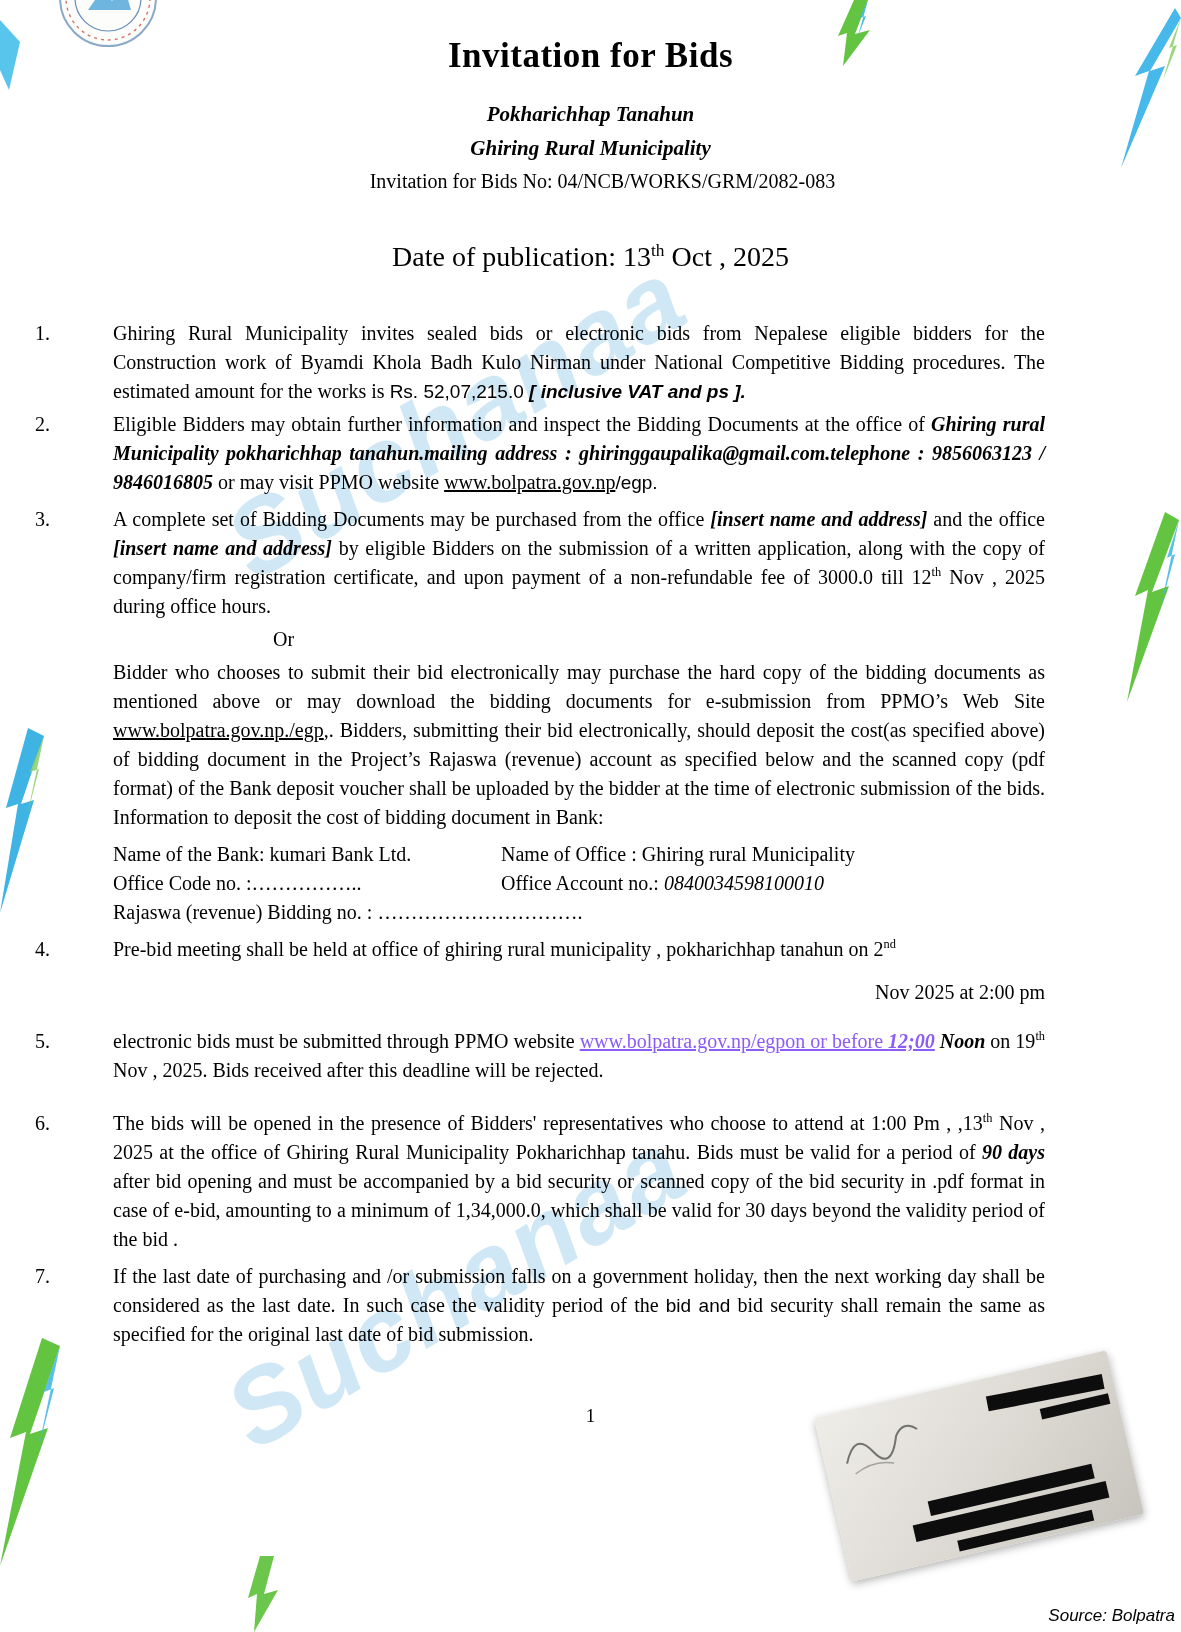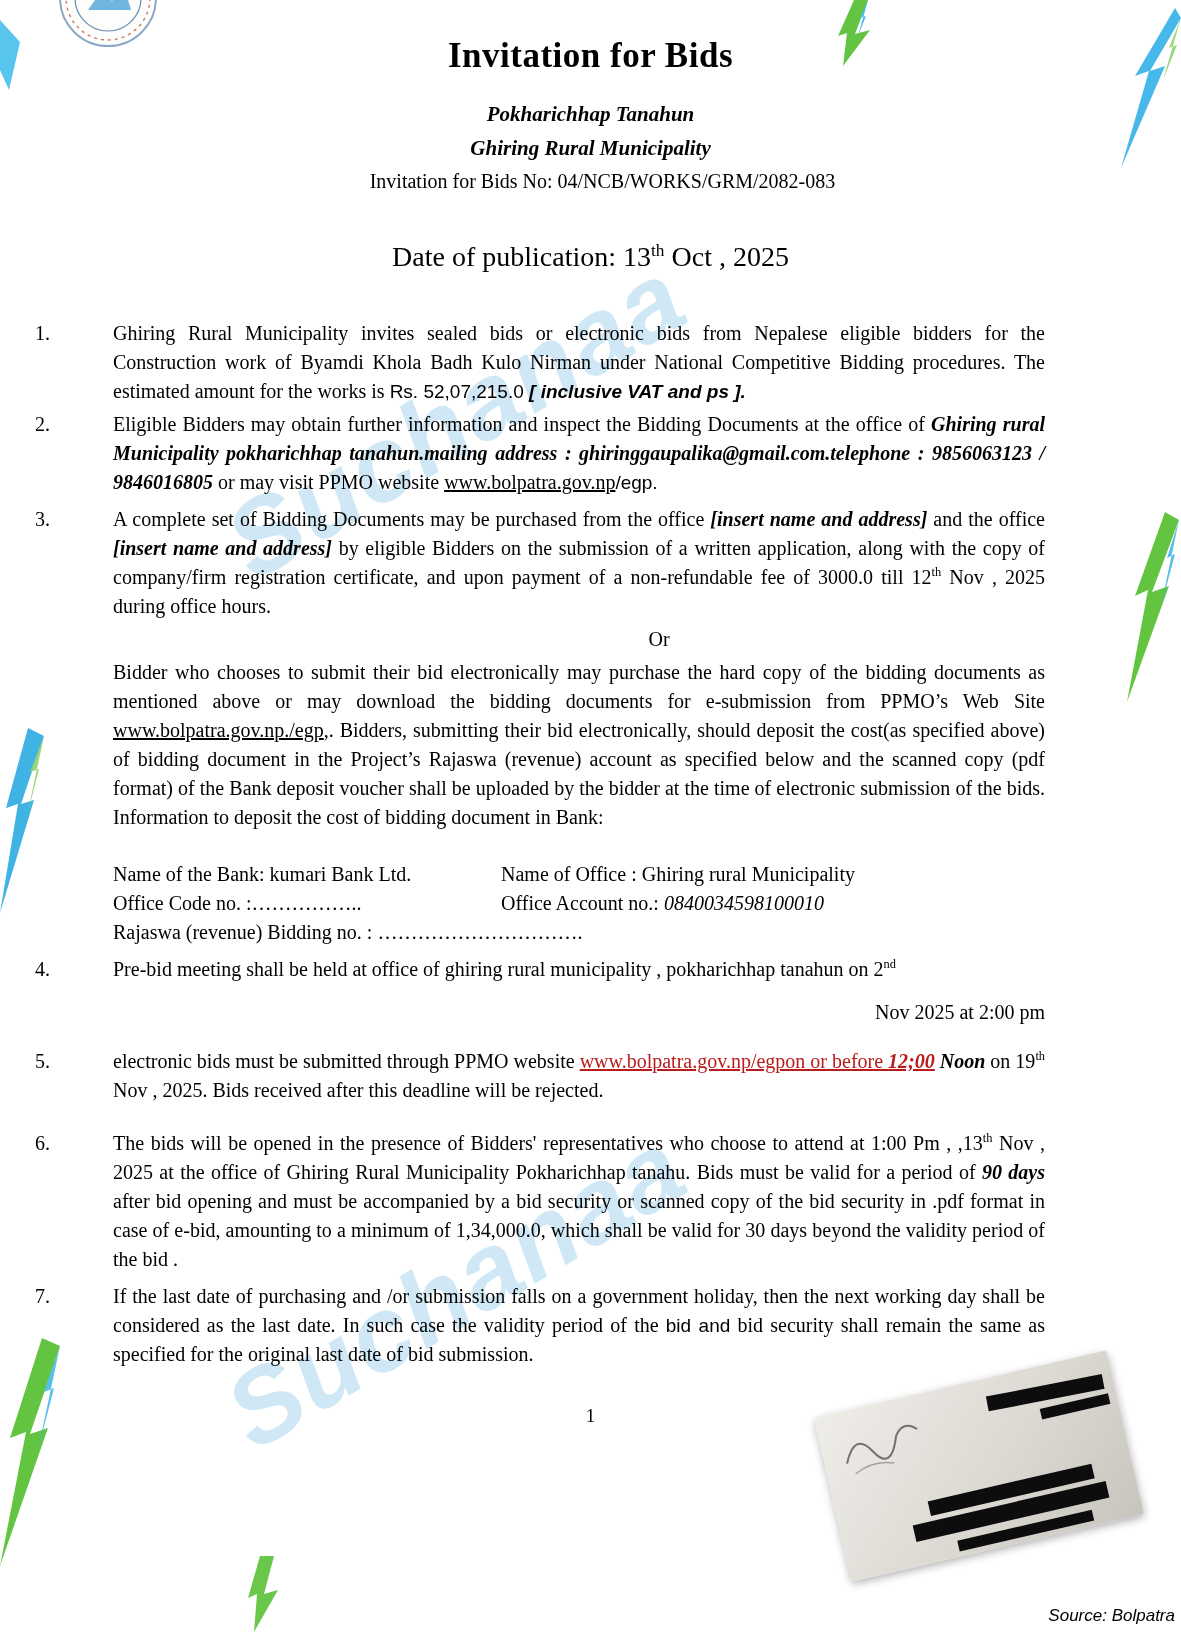--- a/index.html
+++ b/index.html
@@ -22,24 +22,24 @@
   .item{display:flex;align-items:flex-start;}
   .num{flex:0 0 78px;}
   .itext{flex:1;text-align:justify;}
   .mt4{margin-top:4px;} .mt8{margin-top:8px;}
   .mt20{margin-top:20px;} .mt24{margin-top:24px;}
   .bi{font-weight:bold;font-style:italic;}
   .bis{font-weight:bold;font-style:italic;font-family:"Liberation Sans",sans-serif;font-size:19px;}
   .sans{font-family:"Liberation Sans",sans-serif;font-size:19px;}
   .u{text-decoration:underline;}
   .it{font-style:italic;}
-  .link{color:#b91c1c;text-decoration:underline;}
+  .link{color:#8b5cf6;text-decoration:underline;}
   .sup{font-size:.62em;vertical-align:super;line-height:0;}
-  .or-line{margin:4px 0 4px 160px;text-align:center;}
-  .bank{margin-top:28px;text-align:left;}
+  .or-line{margin:4px 0 4px 160px;text-align:left;}
+  .bank{margin-top:8px;text-align:left;}
   .bank-row{display:flex;}
   .bank-left{width:388px;flex:0 0 388px;}
   .bank-right{flex:1;}
   .line2{margin-top:14px;text-align:right;}
   
   .pagenum{position:absolute;left:0;right:0;top:1405px;text-align:center;font-size:19px;z-index:3;}
   .source{position:absolute;right:6px;bottom:6px;font-family:"Liberation Sans",sans-serif;font-style:italic;font-size:17px;z-index:6;}
   
   .wm{
     position:absolute;z-index:1;

